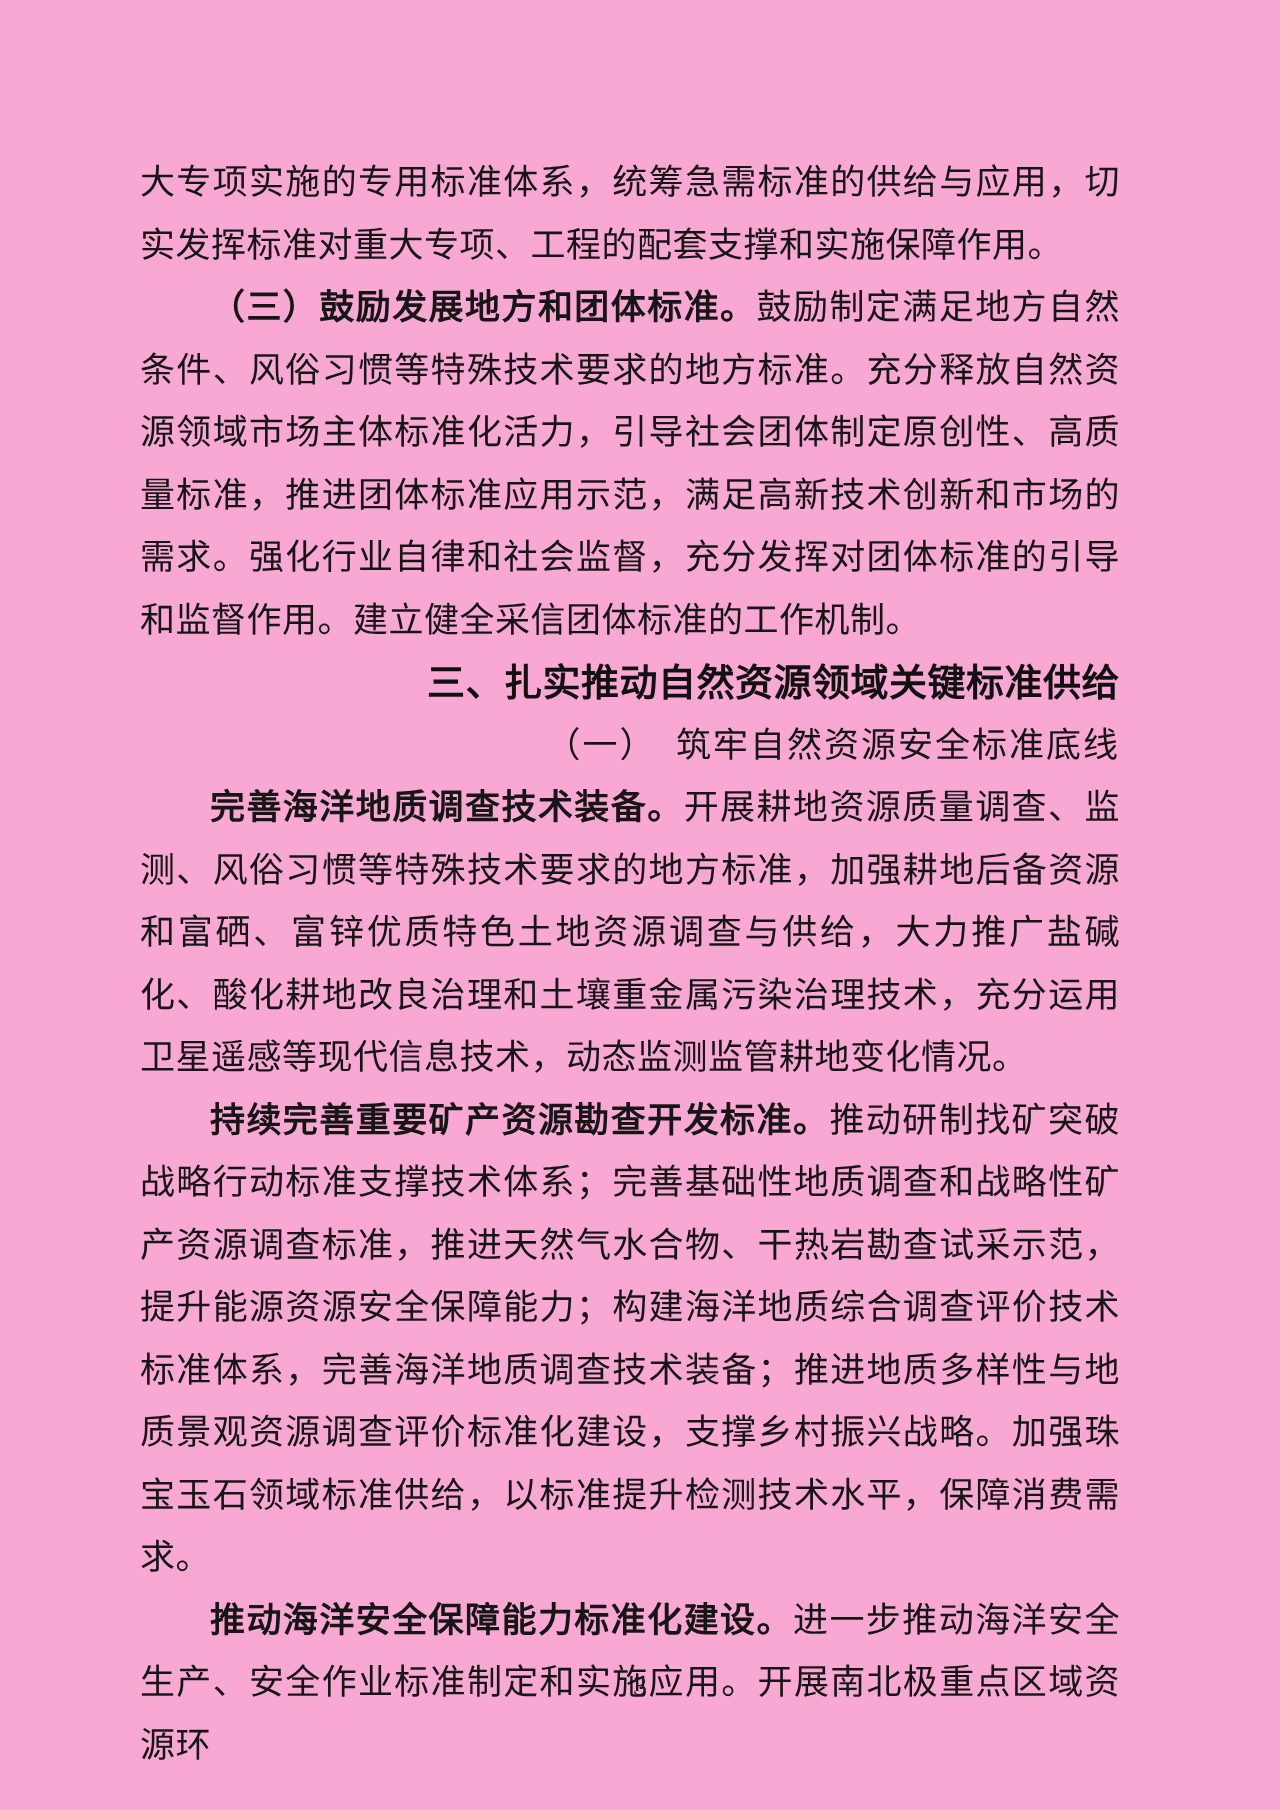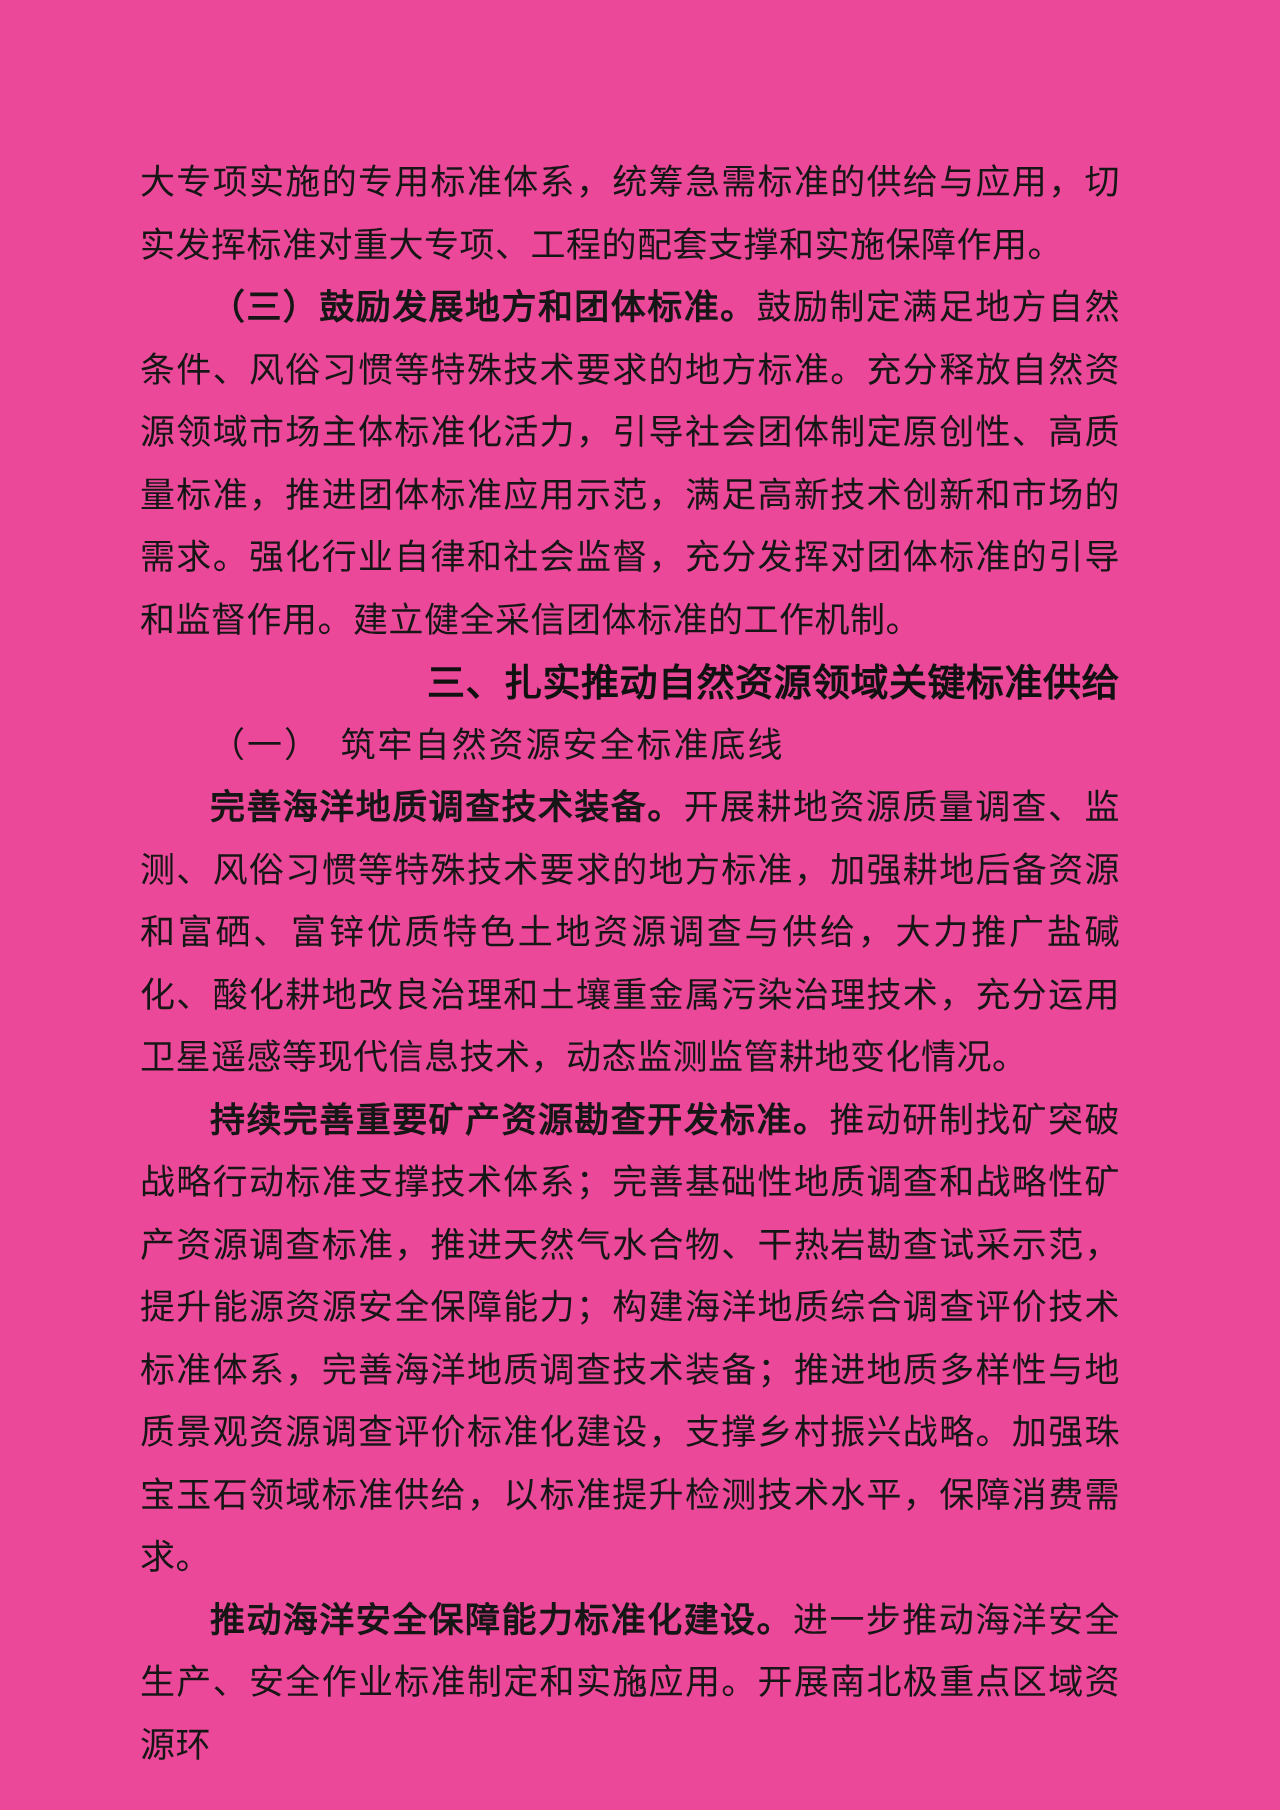--- a/index.html
+++ b/index.html
@@ -4,21 +4,21 @@
 <style>
   html, body {
     margin: 0;
     padding: 0;
     background: #ffffff;
   }
   .page {
     position: relative;
     width: 1280px;
     height: 1810px;
-    background: #ec4899;
+    background: #f9a8d4;
     overflow: hidden;
     font-family: "Liberation Serif", "DejaVu Serif", serif;
     color: #161616;
   }
   .textblock {
     position: absolute;
     left: 140px;
     top: 152px;
     width: 980px;
   }
@@ -49,21 +49,21 @@
     font-family: "Liberation Sans", "DejaVu Sans", sans-serif;
     color: #111111;
     letter-spacing: 0.5px;
   }
   h3.subsection-heading {
     margin: 0;
     font-size: 35px;
     line-height: 62.5px;
     font-weight: 400;
     text-indent: 2em;
-    text-align: left;
+    text-align: right;
     font-family: "Liberation Serif", "DejaVu Serif", serif;
     color: #161616;
     letter-spacing: 2px;
   }
   .page-number {
     position: absolute;
     left: 0;
     right: 0;
     top: 1670px;
     text-align: center;

